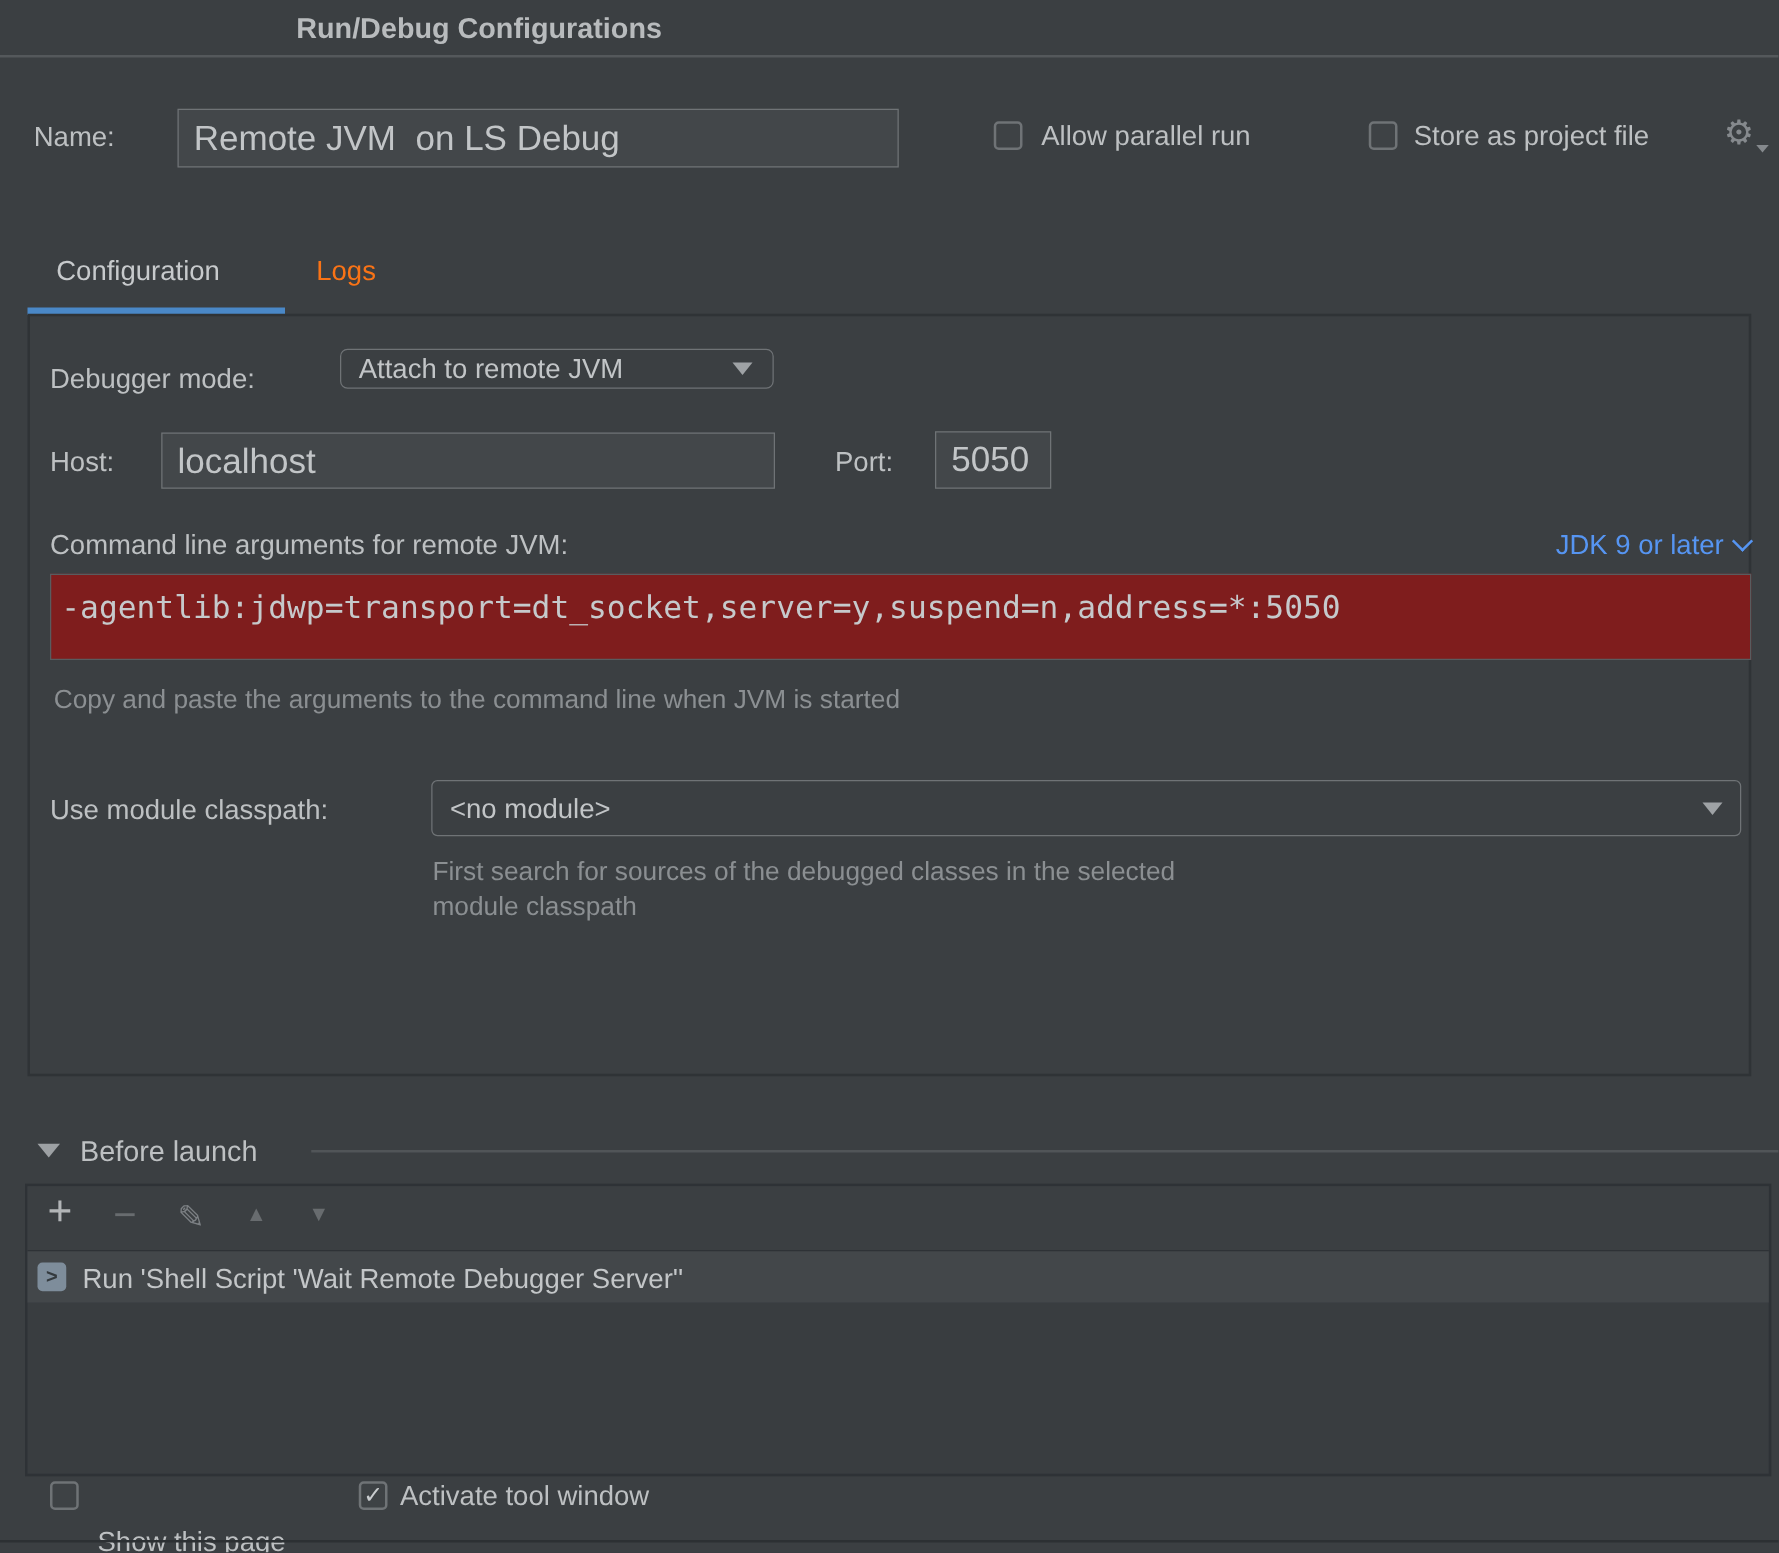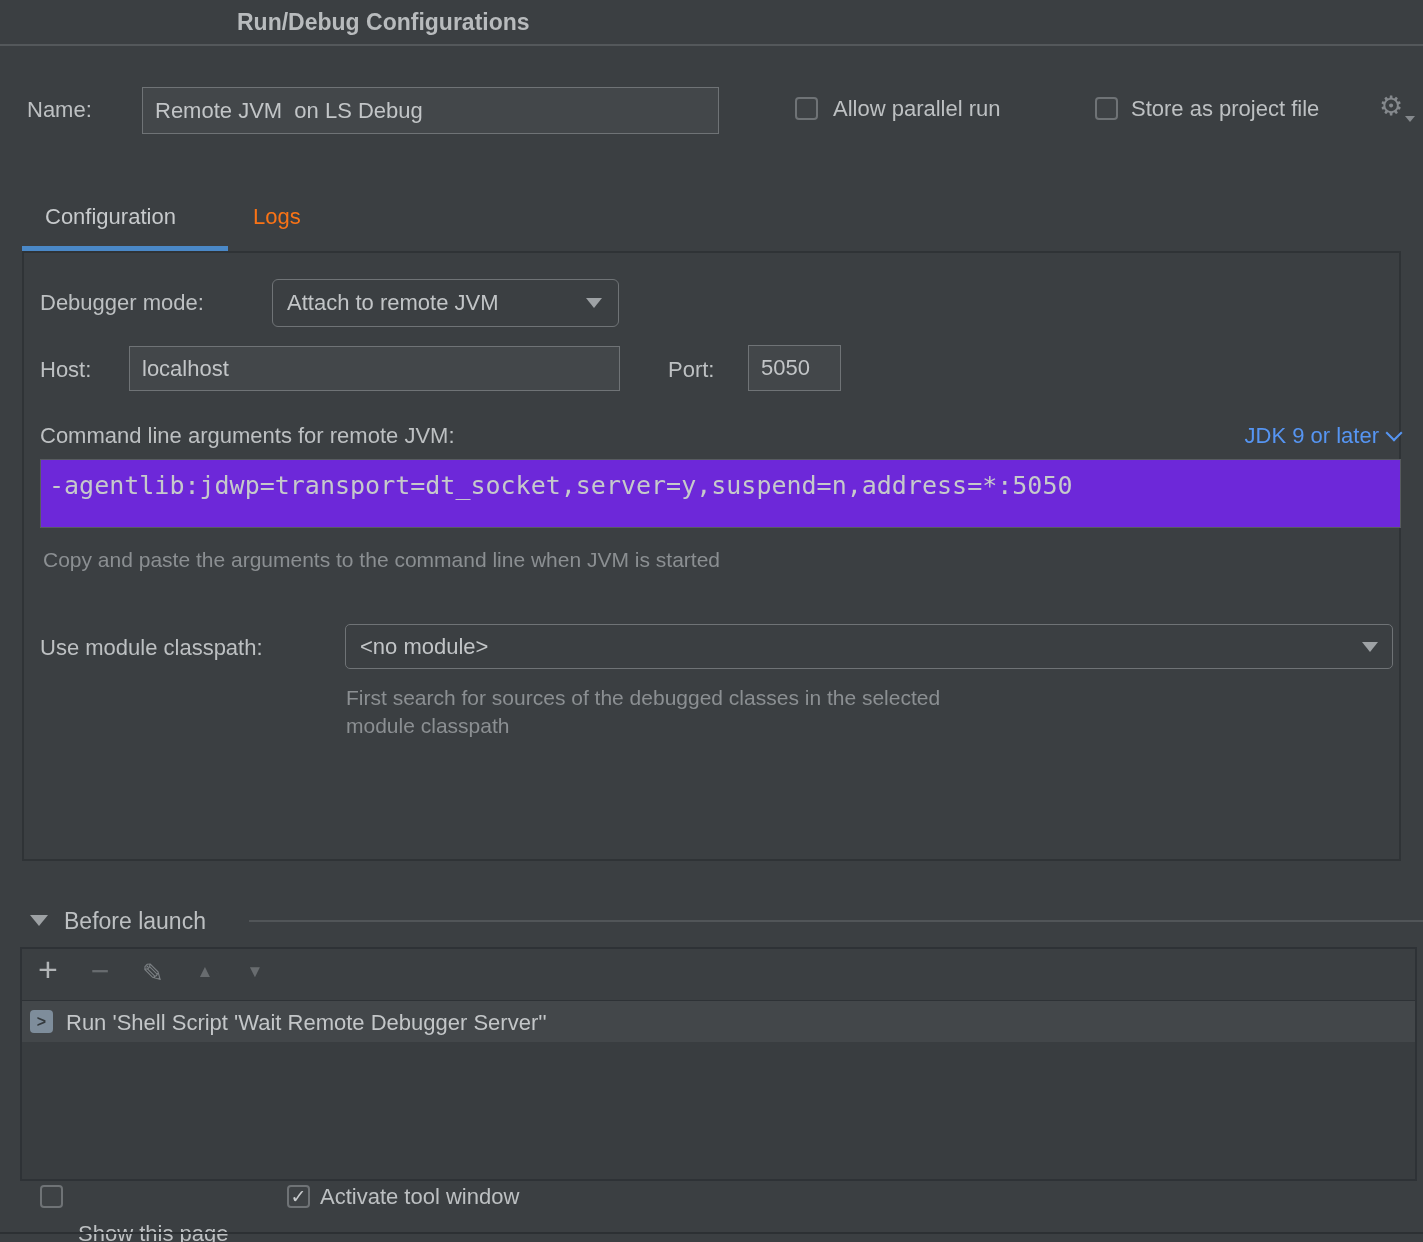--- a/index.html
+++ b/index.html
@@ -10,21 +10,21 @@
   
   .dialog-title{left:237px;top:9px;font-size:23px;font-weight:bold;color:#b8bbbd;}
   .title-divider{left:0;top:44px;width:100%;height:2px;background:#54585b;}
 
   
   .lbl{font-size:22px;color:#bdc0c2;white-space:pre;}
   .hint{font-size:21px;color:#8b8f92;white-space:pre;text-align:center;}
 
   
   .tf{background:#43474a;border:1.5px solid #6f7376;color:#c2c5c7;
-      font-family:"Liberation Sans",sans-serif;font-size:22px;padding:0 12px;
+      font-family:"Liberation Sans",sans-serif;font-size:28px;padding:0 12px;
       box-sizing:border-box;outline:none;}
 
   
   .cb{width:23px;height:23px;border:2px solid #6f7376;border-radius:4px;
       box-sizing:border-box;background:#3e4245;display:flex;align-items:center;justify-content:center;}
   .cb .check{font-size:19px;line-height:1;color:#c9ccce;margin-top:-1px;}
 
   
   .tab{font-size:22px;}
   .tab.selected{color:#c7cacc;}
@@ -37,21 +37,21 @@
 
   
   .dd{border:1.5px solid #6f7376;border-radius:6px;box-sizing:border-box;
       display:flex;align-items:center;background:transparent;}
   .dd .dd-text{font-size:22px;color:#c2c5c7;padding-left:14px;white-space:pre;}
   .tri-down{width:0;height:0;border-left:8px solid transparent;
       border-right:8px solid transparent;border-top:10px solid #9ea2a5;}
   .dd .tri-down{position:absolute;right:16px;top:50%;margin-top:-5px;}
 
   
-  .args-box{left:40px;top:459px;width:1361px;height:69px;background:#6d28d9;
+  .args-box{left:40px;top:459px;width:1361px;height:69px;background:#7f1d1d;
       border:1px solid #585c5f;box-sizing:border-box;padding:11px 8px;
       font-family:"DejaVu Sans Mono","Liberation Mono",monospace;
       font-size:25px;color:#c6c9cb;white-space:pre;overflow:hidden;}
 
   .link{color:#5695f2;font-size:22px;display:flex;align-items:center;gap:9px;cursor:default;}
   .chev{width:10px;height:10px;border-right:2.5px solid #5695f2;border-bottom:2.5px solid #5695f2;
       transform:rotate(45deg);margin-top:-6px;}
 
   
   .bl-tri{width:0;height:0;border-left:9px solid transparent;border-right:9px solid transparent;
@@ -99,21 +99,21 @@
   <div class="abs gear" style="left:1379px;top:93px;">⚙</div>
   <div class="abs gear-arrow" style="left:1405px;top:116px;"></div>
 
   <div class="abs tab selected" style="left:45px;top:204px;">Configuration</div>
   <div class="abs tab unselected" style="left:253px;top:204px;">Logs</div>
   <div class="abs tab-underline"></div>
 
   <div class="abs config-panel"></div>
 
   <div class="abs lbl" style="left:40px;top:290px;">Debugger mode:</div>
-  <div class="abs dd" style="left:272px;top:279px;width:347px;height:48px;">
+  <div class="abs dd" style="left:272px;top:279px;width:347px;height:32px;">
     <span class="dd-text">Attach to remote JVM</span>
     <span class="tri-down"></span>
   </div>
 
   <div class="abs lbl" style="left:40px;top:357px;">Host:</div>
   <input class="abs tf" style="left: 129px; top: 346px; width: 491px; height: 45px;" value="localhost">
   <div class="abs lbl" style="left:668px;top:357px;">Port:</div>
   <input class="abs tf" style="left: 748px; top: 345px; width: 93px; height: 46px;" value="5050">
 
   <div class="abs lbl" style="left:40px;top:423px;">Command line arguments for remote JVM:</div>

